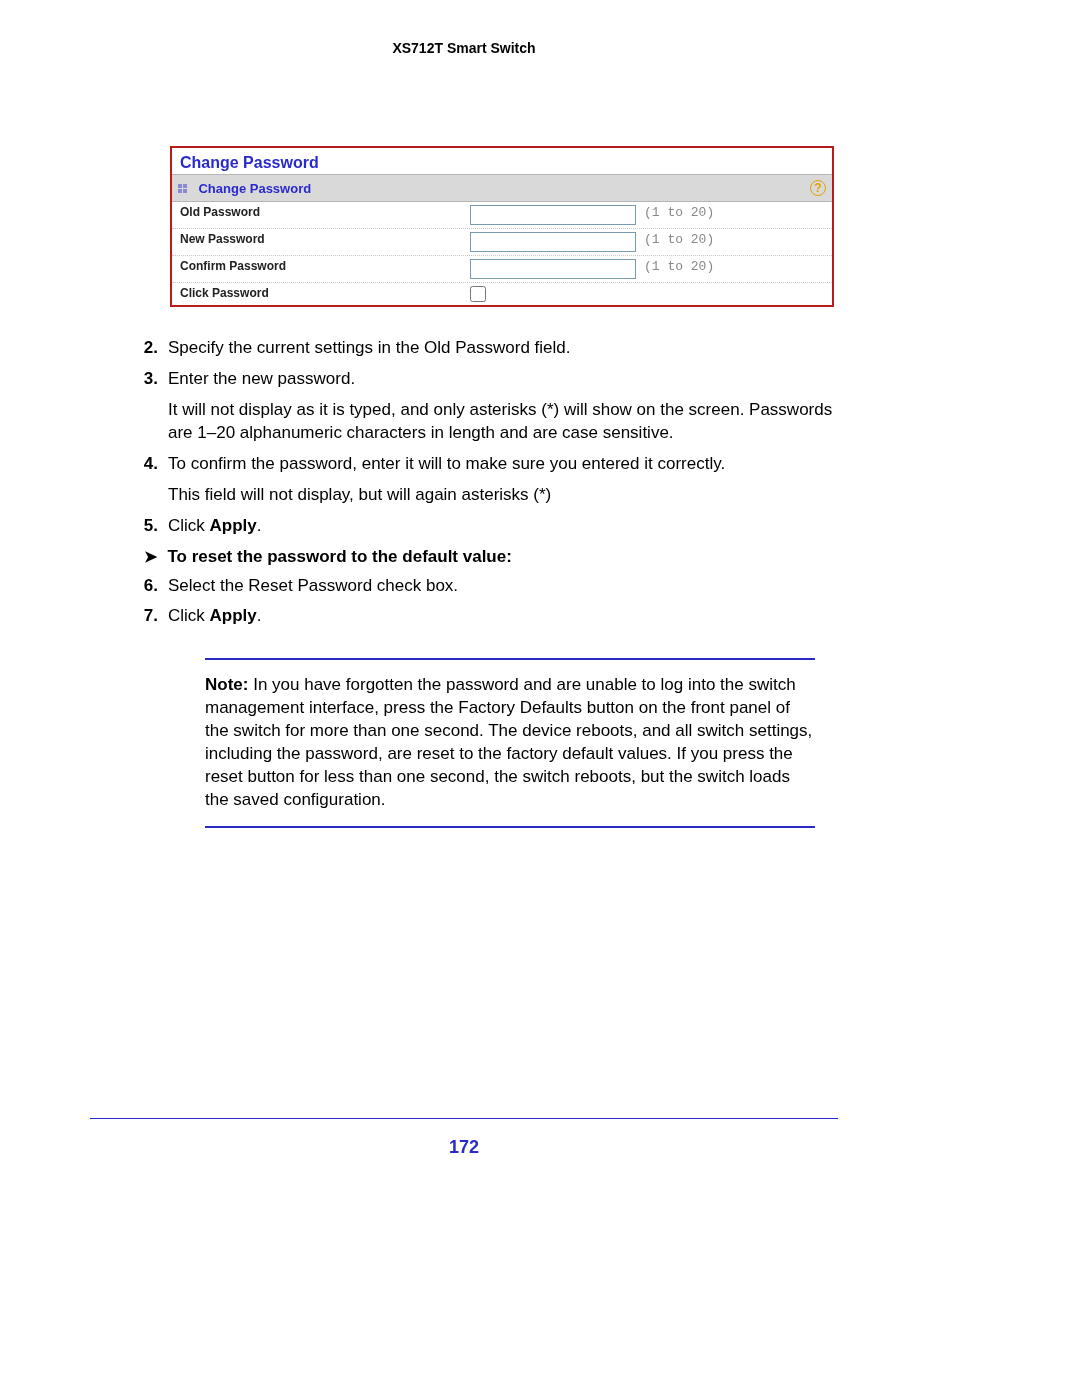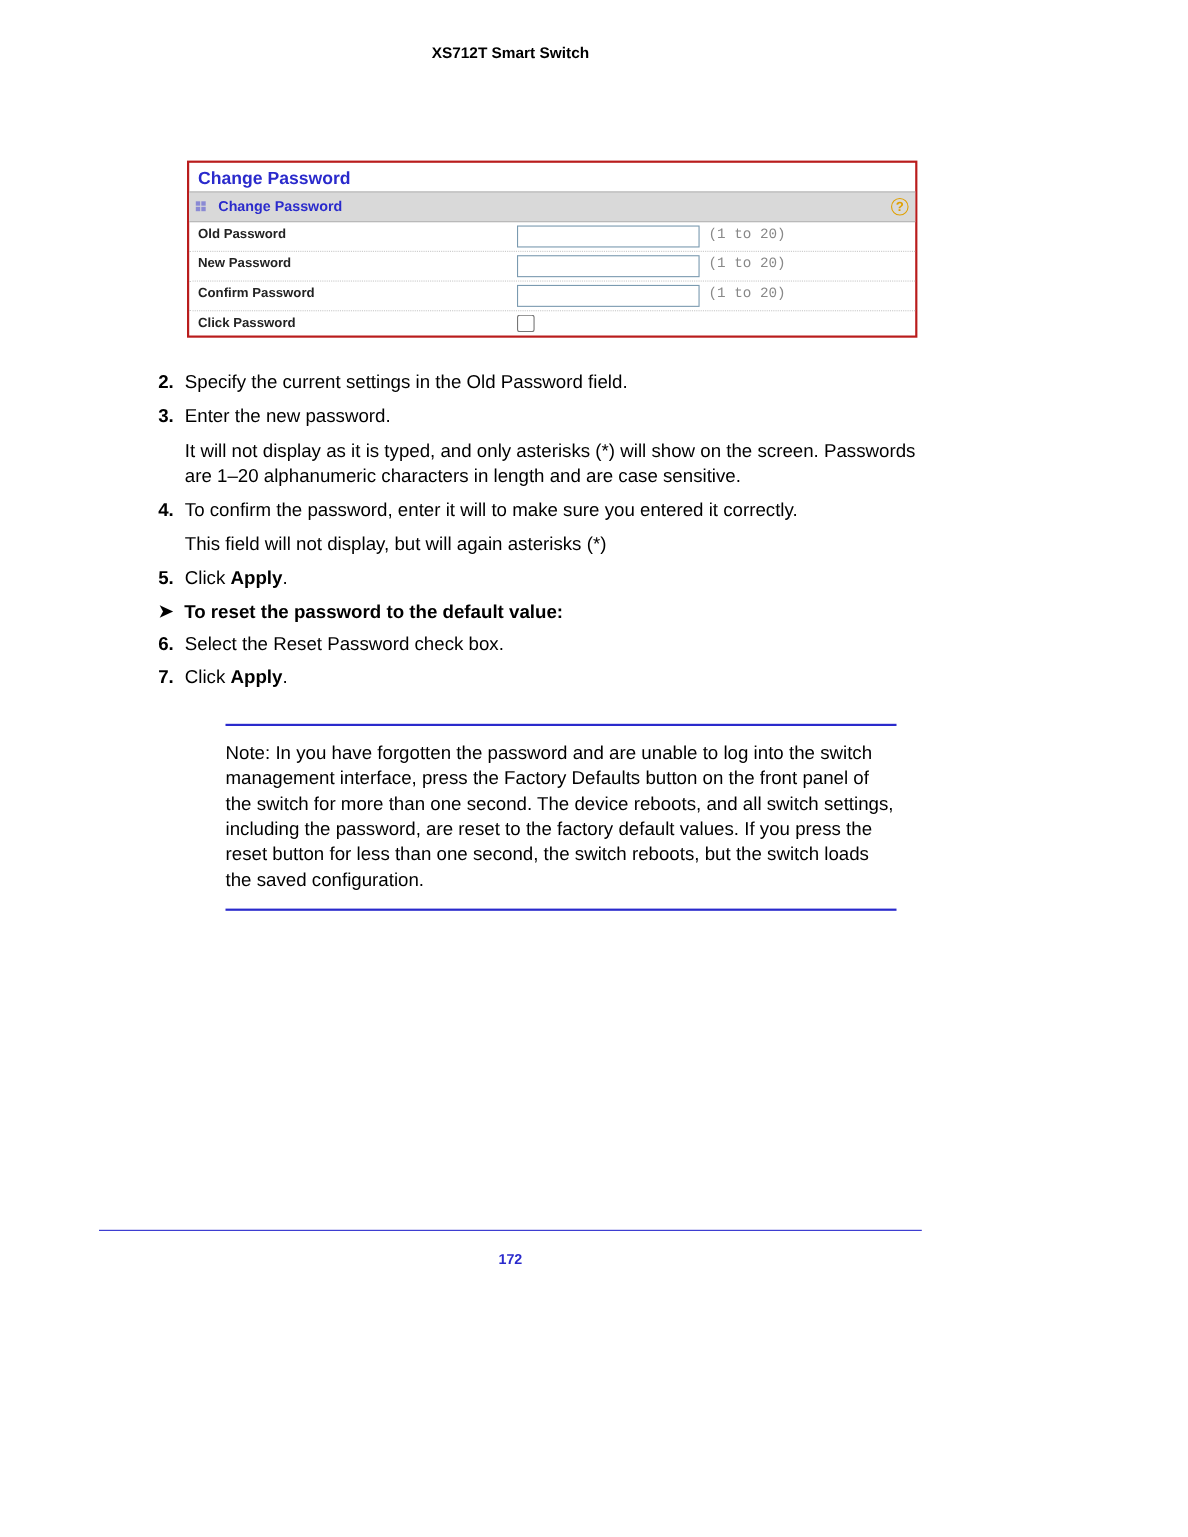--- a/index.html
+++ b/index.html
@@ -150,32 +150,32 @@
     border: none;
     border-top: 2px solid #2a2acc;
     margin: 0;
   }
   .note-body {
     padding: 14px 0 14px 0;
     font-size: 17px;
     line-height: 1.35;
   }
   .note-body .note-label {
-    font-weight: normal;
+    font-weight: bold;
   }
 
   .footer-rule {
     border: none;
     border-top: 1.5px solid #2a2acc;
     margin: 290px 0 0 0;
   }
   .page-num {
     text-align: center;
     font-weight: bold;
-    font-size: 13px;
+    font-size: 18px;
     color: #2a2acc;
     margin-top: 18px;
   }
 </style>
 </head>
 <body>
 
 <div class="page">
 
   <div class="header-title">XS712T Smart Switch</div>

